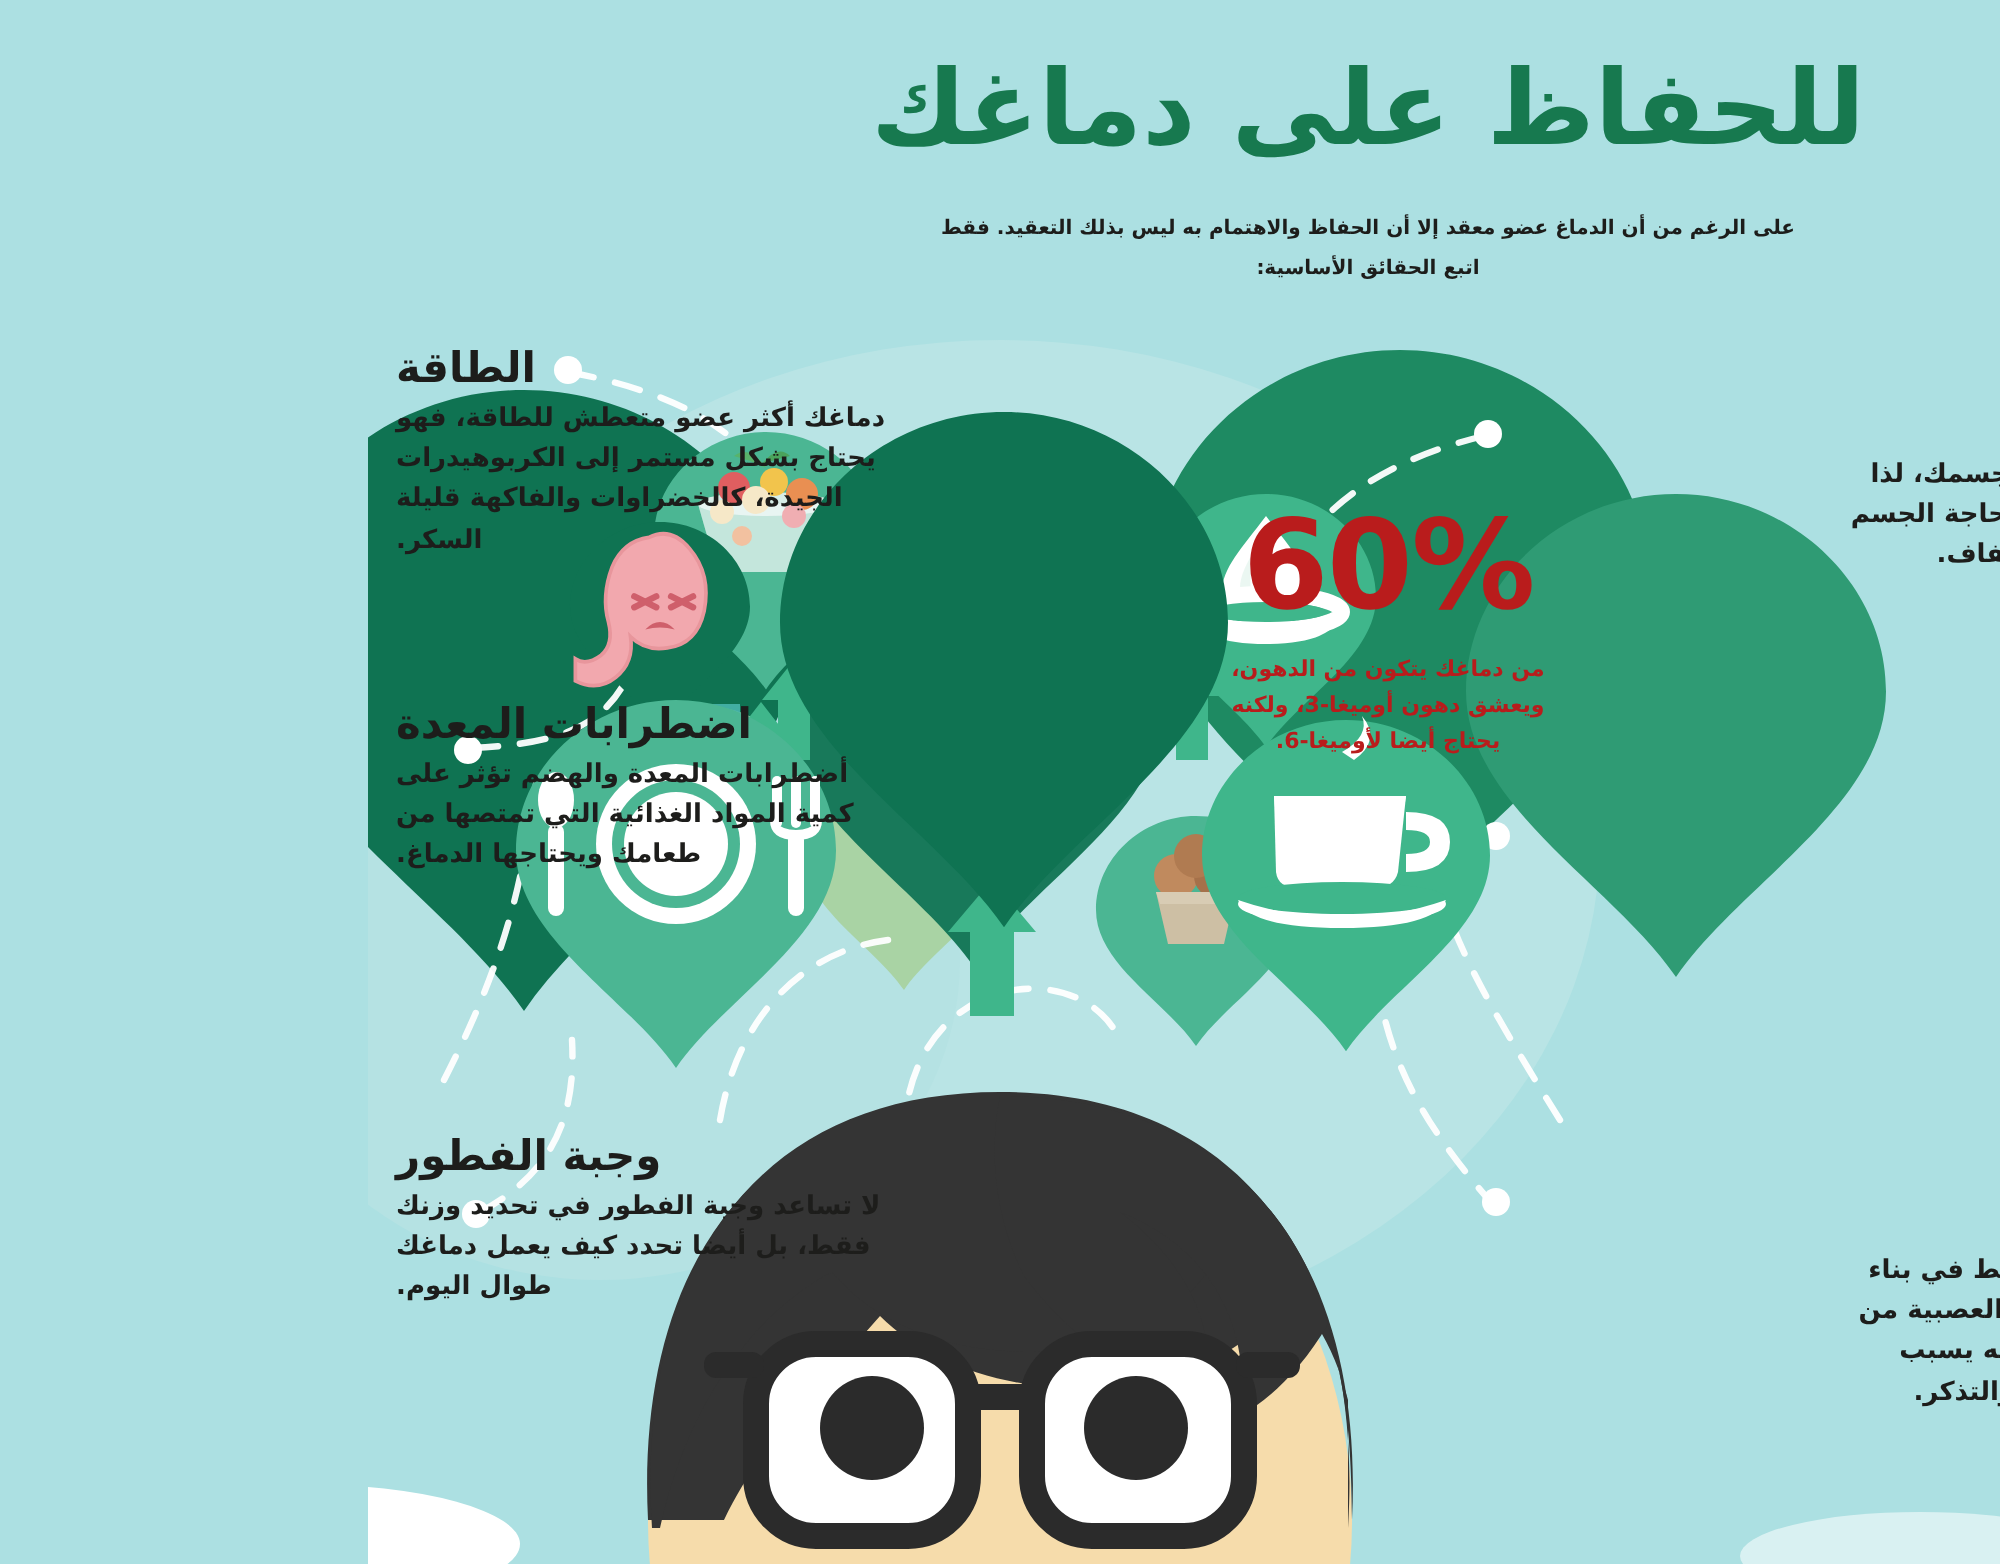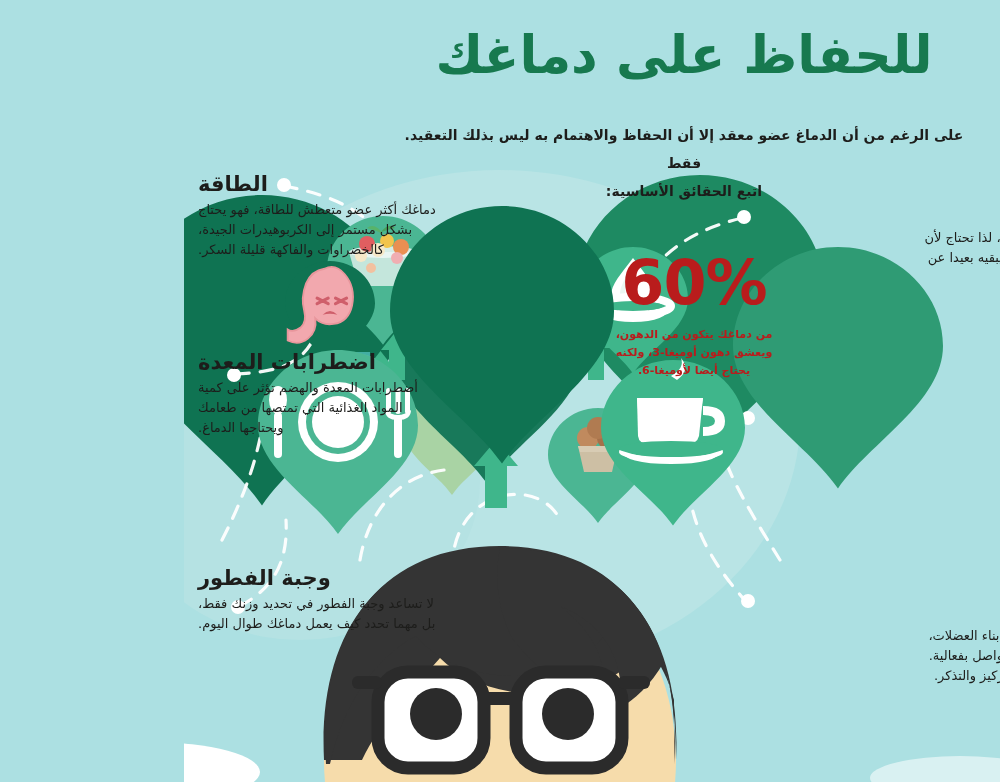--- a/index.html
+++ b/index.html
@@ -14,36 +14,36 @@
   svg.layer{display:block;}
 
   
   .header{position:absolute;top:0;left:0;width:1000px;text-align:center;z-index:40;}
   .title{
     margin:0;padding-top:28px;
     font-size:52px;line-height:1.05;font-weight:700;
     color:#17794f;letter-spacing:0px;direction:rtl;
   }
   .subtitle{
-    margin:16px auto;padding-top:22px;width:560px;
-    font-size:14px;line-height:2.0;font-weight:700;
+    margin:0 auto;padding-top:22px;width:560px;
+    font-size:10px;line-height:2.0;font-weight:700;
     color:#1d1d1b;direction:rtl;
   }
 
   
   .fact{position:absolute;width:246px;z-index:40;direction:rtl;}
   .fact.left{text-align:left;}
   .fact.right{text-align:center;}
   .fact h3{
     margin:0 0 4px 0;
     font-size:21px;line-height:1.15;font-weight:700;color:#1d1d1b;
   }
   .fact p{
     margin:0;
-    font-size:13px;line-height:1.55;font-weight:400;color:#1d1d1b;
+    font-size:13px;line-height:1.55;font-weight:700;color:#1d1d1b;
   }
   #fact-energy{left:14px;top:172px;}
   #fact-stomach{left:14px;top:350px;}
   #fact-breakfast{left:14px;top:566px;}
   #fact-water{left:740px;top:200px;}
   #fact-coffee{left:740px;top:415px;}
   #fact-protein{left:740px;top:598px;}
 
   
   .center-text{
@@ -330,21 +330,21 @@
     <p>دماغك أكثر عضو متعطش للطاقة، فهو يحتاج بشكل مستمر إلى الكربوهيدرات الجيدة، كالخضراوات والفاكهة قليلة السكر.</p>
   </div>
 
   <div class="fact left" id="fact-stomach">
     <h3>اضطرابات المعدة</h3>
     <p>أضطرابات المعدة والهضم تؤثر على كمية المواد الغذائية التي تمتصها من طعامك ويحتاجها الدماغ.</p>
   </div>
 
   <div class="fact left" id="fact-breakfast">
     <h3>وجبة الفطور</h3>
-    <p>لا تساعد وجبة الفطور في تحديد وزنك فقط، بل مهما تحدد كيف يعمل دماغك طوال اليوم.</p>
+    <p>لا تساعد وجبة الفطور في تحديد وزنك فقط، بل أيضا تحدد كيف يعمل دماغك طوال اليوم.</p>
   </div>
 
   <div class="fact right" id="fact-water">
     <h3>الماء</h3>
     <p>يعد الماء أكبر مكون في جسمك، لذا تحتاج لأن تستهلك ما يسد حاجة الجسم ويبقيه بعيدا عن الجفاف.</p>
   </div>
 
 
   <div class="fact right" id="fact-protein">
     <h3>والاهتمام</h3>

